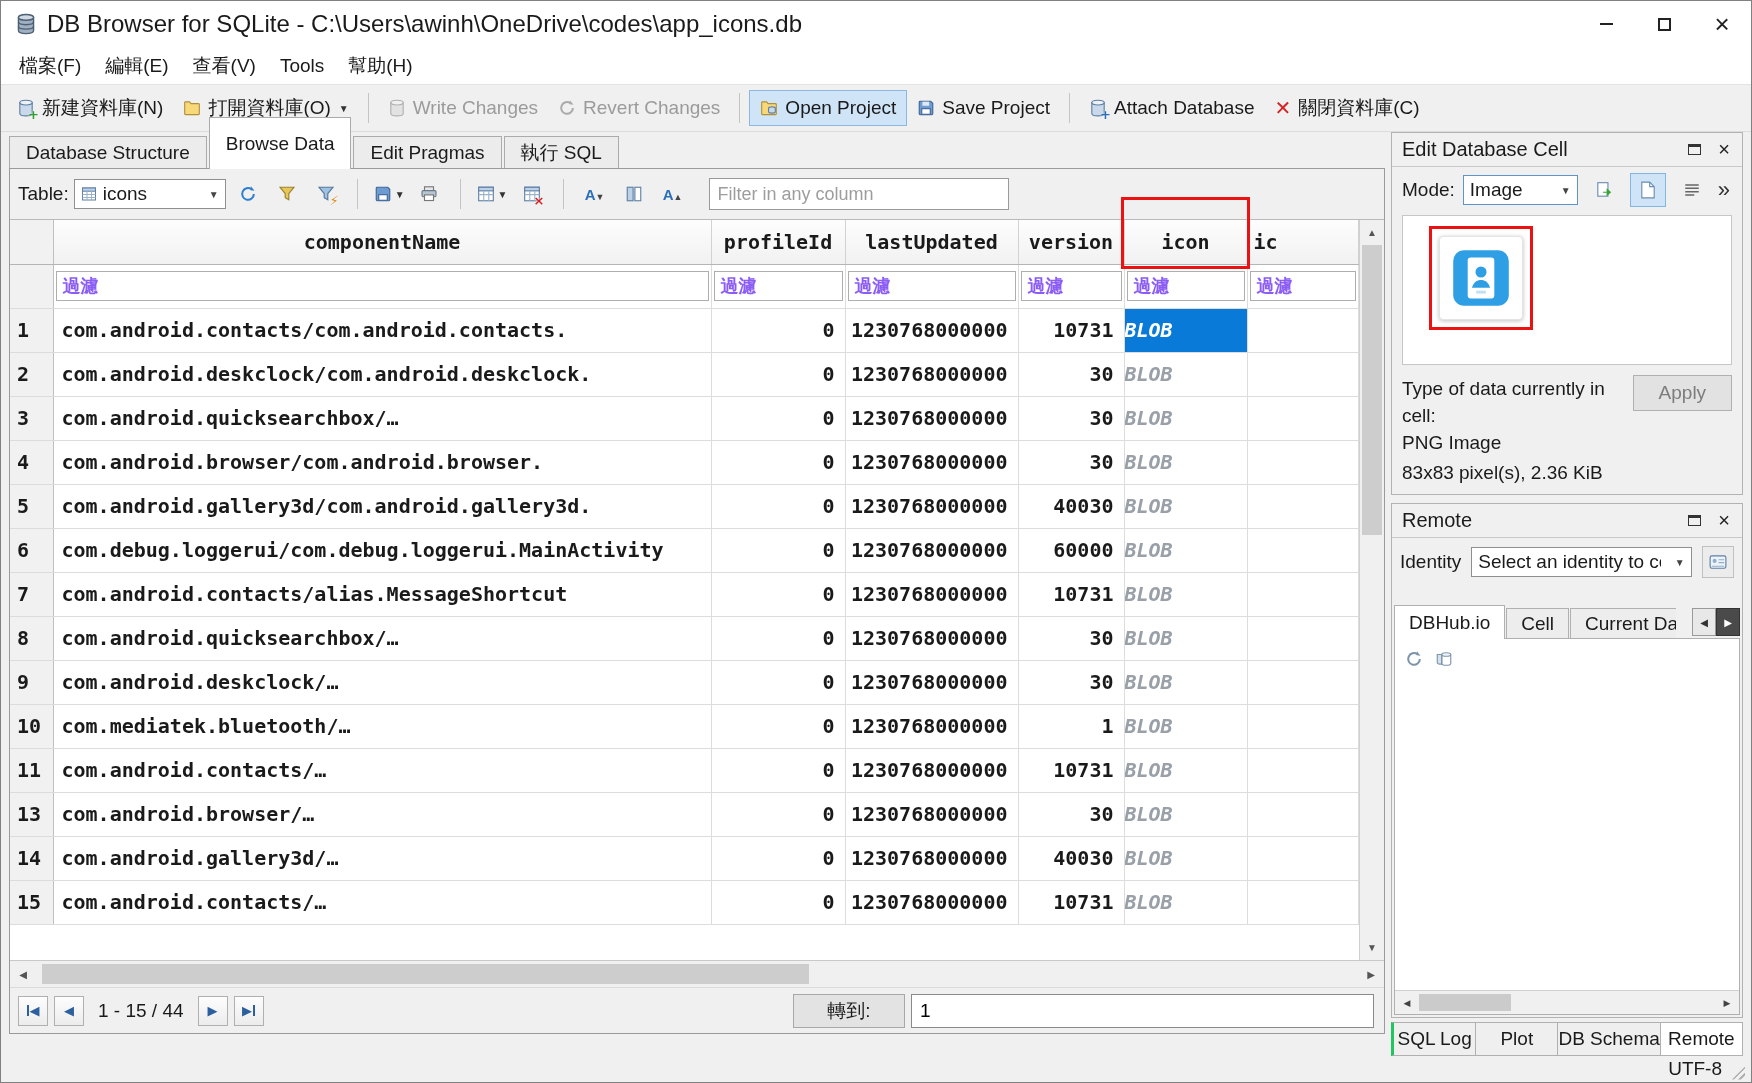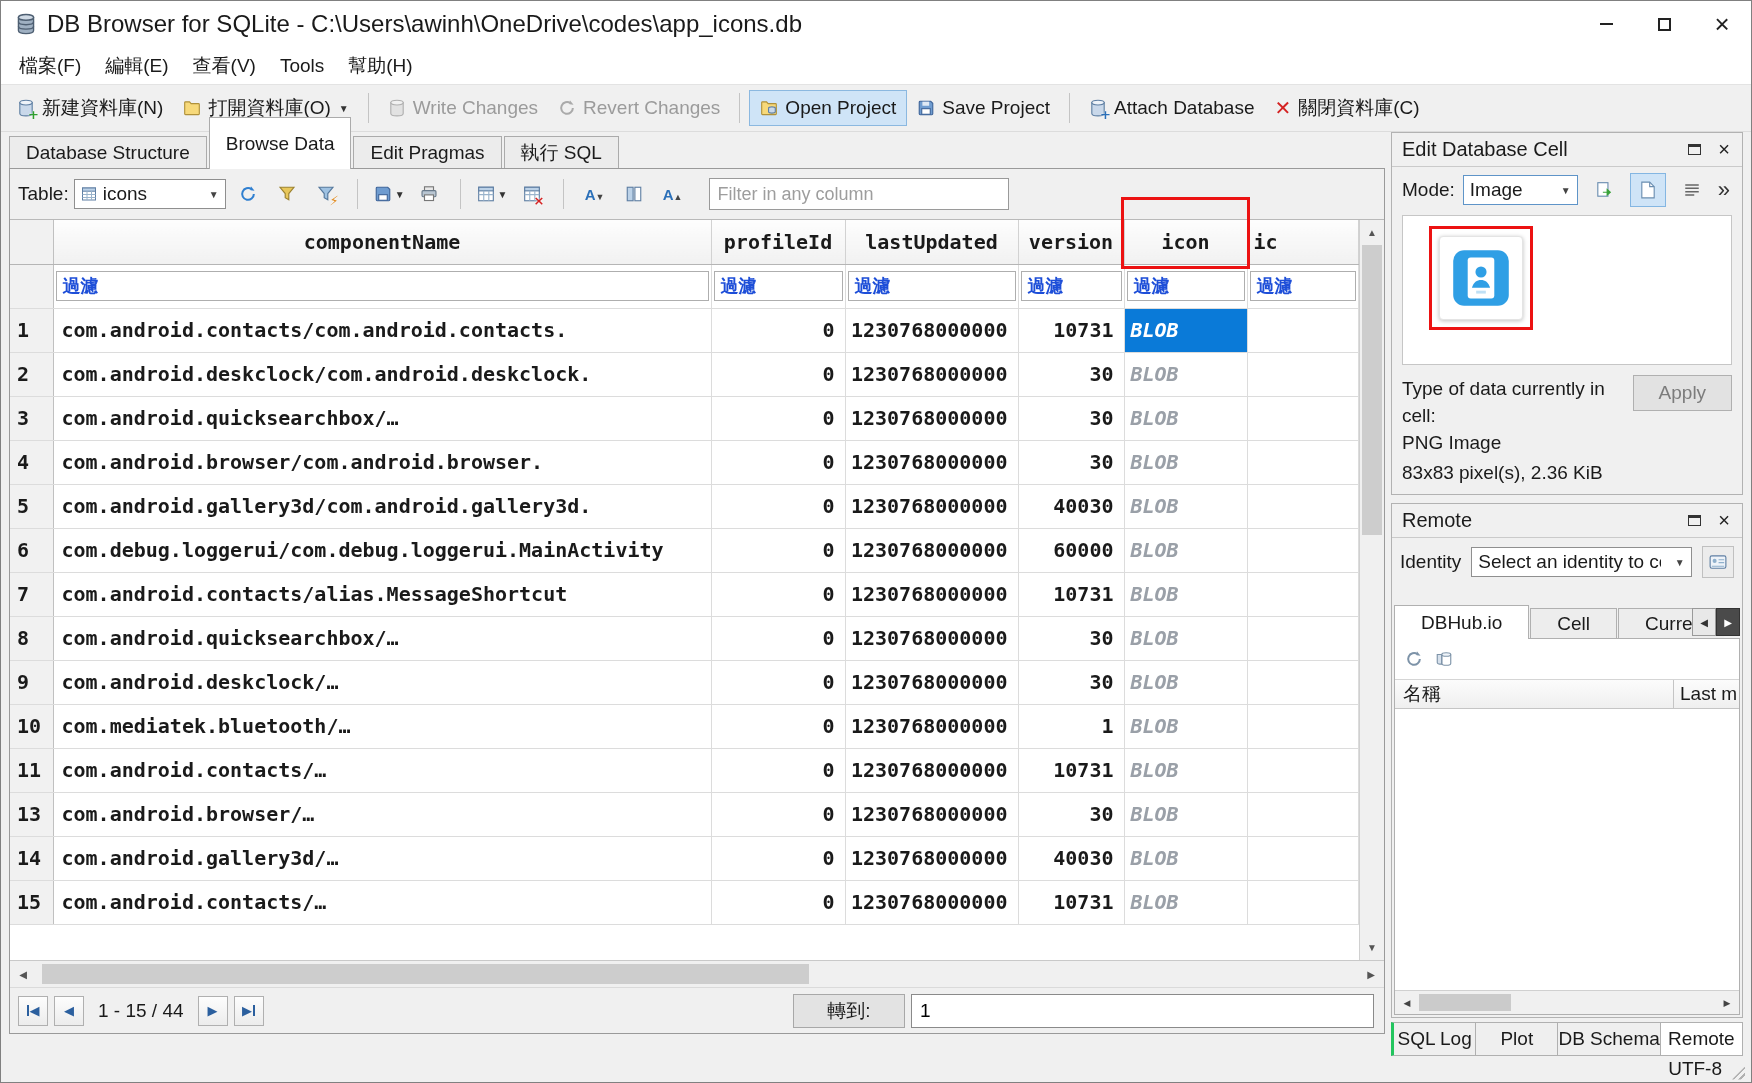--- a/index.html
+++ b/index.html
@@ -53,26 +53,26 @@
   .filter-input { width:300px; height:32px; border:1px solid #9a9a9a; padding:0 8px; font-size:18px; font-family:inherit; color:#8b5cf6; margin-left:14px; background:#fff; }
   .filter-input::placeholder { color:#9d9d9d; }
 
   .grid-zone { flex:1; display:flex; background:#fff; border-top:1px solid #b9b9b9; border-bottom:1px solid #c9c9c9; min-height:0; overflow:hidden; }
   .table-area { flex:1; overflow:hidden; }
   table.grid { border-collapse:collapse; table-layout:fixed; width:100%; font-family:"DejaVu Sans Mono","Liberation Mono",monospace; }
   .grid th { height:44px; font-size:20px; font-weight:bold; background:linear-gradient(#fdfdfd,#f1f1f1); border-right:1px solid #d2d2d2; border-bottom:1px solid #b5b5b5; text-align:center; white-space:nowrap; overflow:hidden; }
   .grid th.corner { background:#f1f1f1; border-right:1px solid #c0c0c0; }
   .filter-tr td { height:38px; background:#f3f3f3; border-right:1px solid #d7d7d7; border-bottom:1px solid #c9c9c9; padding:3px 2px; overflow:hidden; }
   .filter-tr td.corner { background:#f1f1f1; border-right:1px solid #c0c0c0; }
-  .fbox { height:30px; background:#fff; border:1px solid #aeaeae; display:flex; align-items:center; padding-left:6px; color:#1d4ed8; font-family:"Liberation Sans",sans-serif; font-size:18px; white-space:nowrap; overflow:hidden; }
+  .fbox { height:30px; background:#fff; border:1px solid #aeaeae; display:flex; align-items:center; padding-left:6px; color:#8b5cf6; font-family:"Liberation Sans",sans-serif; font-size:18px; white-space:nowrap; overflow:hidden; }
   .grid td { height:44px; border-right:1px solid #dcdcdc; border-bottom:1px solid #dcdcdc; font-size:20px; font-weight:bold; white-space:nowrap; overflow:hidden; background:#fff; }
   td.c-num { background:#f1f1f1; border-right:1px solid #c0c0c0; padding-left:7px; }
   td.c-comp { padding-left:8px; }
   td.c-pid, td.c-upd, td.c-ver { text-align:right; padding-right:10px; }
-  td.blob { font-style:italic; color:#9aa0a8; padding-left:6px; }
+  td.blob { font-style:italic; color:#9aa0a8; }
   td.blob.selected { background:#0a7ad8; color:#fff; }
 
   .annot-red { position:absolute; border:3px solid #ec1212; z-index:10; pointer-events:none; }
   .annot1 { left:1112px; top:65px; width:129px; height:72px; }
 
   .vscroll { width:25px; background:#f0f0f0; border-left:1px solid #d0d0d0; display:flex; flex-direction:column; flex:0 0 auto; }
   .vs-arrow { height:25px; display:flex; align-items:center; justify-content:center; font-size:10px; color:#555; flex:0 0 auto; }
   .vs-track { flex:1; position:relative; }
   .vs-thumb { position:absolute; top:0; left:2px; right:2px; height:290px; background:#cdcdcd; }
 
@@ -110,21 +110,21 @@
   .type-text div { line-height:27px; }
   .apply-btn { margin-left:auto; width:104px; height:36px; background:#e2e2e2; border:1px solid #b0b0b0; color:#7c7c7c; font-size:19px; font-family:inherit; }
   .size-line { padding:6px 10px 10px 10px; }
 
   .remote-dock { flex:1; margin-top:8px; min-height:0; }
   .identity-row { height:48px; display:flex; align-items:center; gap:10px; padding:0 8px; flex:0 0 auto; }
   .identity-combo { width:232px; overflow:hidden; }
   .identity-combo span:first-child { overflow:hidden; white-space:nowrap; }
   .identity-btn { margin-left:auto; width:34px; height:32px; display:flex; align-items:center; justify-content:center; border:1px solid #c0c0c0; background:#ececec; }
   .remote-tabs { margin-top:18px; display:flex; align-items:flex-end; padding:0 2px; height:34px; flex:0 0 auto; position:relative; }
-  .rtab { padding:0 26px; height:30px; display:flex; align-items:center; border:1px solid #b0b0b0; border-bottom:none; background:#ededed; margin-right:1px; white-space:nowrap; overflow:hidden; }
+  .rtab { padding:0 14px; height:30px; display:flex; align-items:center; border:1px solid #b0b0b0; border-bottom:none; background:#ededed; margin-right:1px; white-space:nowrap; overflow:hidden; }
   .rtab.active { background:#fff; height:34px; margin-bottom:-1px; z-index:2; }
   .rtab.clipped { max-width:106px; border-right:none; padding-right:0; }
   .tab-scroll { position:absolute; right:2px; bottom:2px; display:flex; z-index:3; }
   .ts-btn { width:24px; height:28px; display:flex; align-items:center; justify-content:center; font-size:10px; background:#e8e8e8; border:1px solid #9a9a9a; color:#333; }
   .ts-btn.dark { background:#4a4a4a; color:#fff; border-color:#333; }
   .remote-content { flex:1; margin:0 2px 2px 2px; border:1px solid #b0b0b0; background:#fff; display:flex; flex-direction:column; min-height:0; }
   .remote-toolbar { height:40px; display:flex; align-items:center; gap:12px; padding:0 10px; flex:0 0 auto; }
   .list-header { height:30px; background:linear-gradient(#fcfcfc,#efefef); border-top:1px solid #d5d5d5; border-bottom:1px solid #c5c5c5; display:flex; align-items:center; flex:0 0 auto; position:relative; }
   .lh-name { padding-left:8px; }
   .lh-last { position:absolute; right:0; top:0; bottom:0; width:66px; border-left:1px solid #c5c5c5; display:flex; align-items:center; padding-left:6px; overflow:hidden; white-space:nowrap; }
@@ -677,24 +677,20 @@
                 </svg>
             </span>
             <span>
               <svg width="18" height="18" viewBox="0 0 16 16">
                   <path d="M2 4v7c0 .9 1.8 1.6 4 1.6V4z" fill="#d7e1ec" stroke="#7d93a8"></path>
                   <ellipse cx="10" cy="4" rx="4" ry="1.6" fill="#eef3f9" stroke="#7d93a8"></ellipse>
                   <path d="M6 4v8c0 .9 1.8 1.6 4 1.6s4-.7 4-1.6V4" fill="none" stroke="#7d93a8"></path>
                 </svg>
             </span>
           </div>
-          <div class="list-header">
-            <span class="lh-name">名稱</span>
-            <span class="lh-last">Last m</span>
-          </div>
           <div class="list-body"></div>
           <div class="remote-hscroll">
             <span class="rh-arrow">◀</span>
             <div class="rh-track">
                 <div class="rh-thumb"></div>
               </div>
             <span class="rh-arrow">▶</span>
           </div>
         </div>
       </section>

